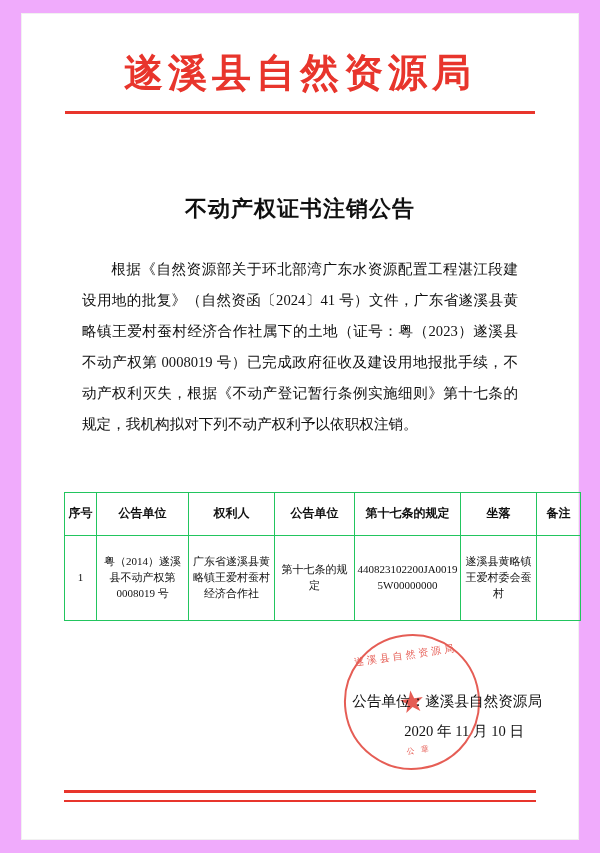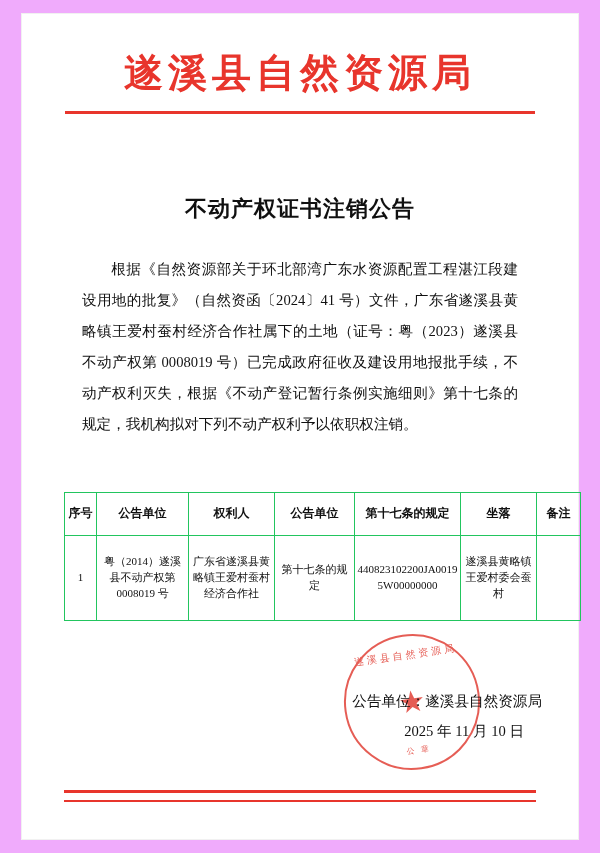--- a/index.html
+++ b/index.html
@@ -250,20 +250,20 @@
     <div class="seal">
       <div class="seal-text-top">遂溪县自然资源局</div>
       <div class="seal-star">★</div>
       <div class="seal-text-bottom">公  章</div>
     </div>
 
     <div class="signature">
       <span class="sig-line">
         <span>公告单位：</span><span>遂溪县自然资源局</span>
       </span>
-      <span class="sig-line sig-date">2025 年 11 月 10 日</span>
+      <span class="sig-line sig-date">2020 年 11 月 10 日</span>
     </div>
 
     <div class="bottom-rule-1"></div>
     <div class="bottom-rule-2"></div>
 
   </div>
 </div>
 
 </body></html>

